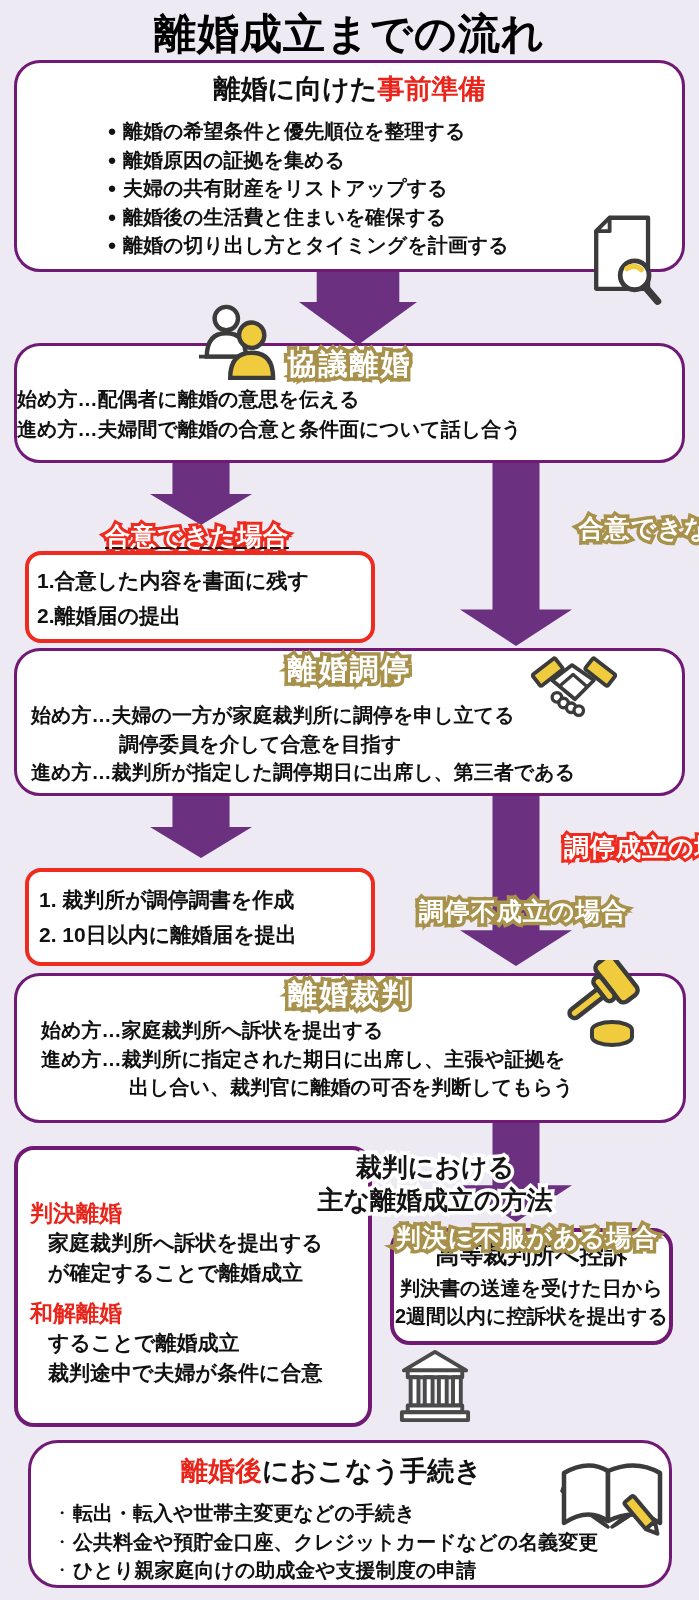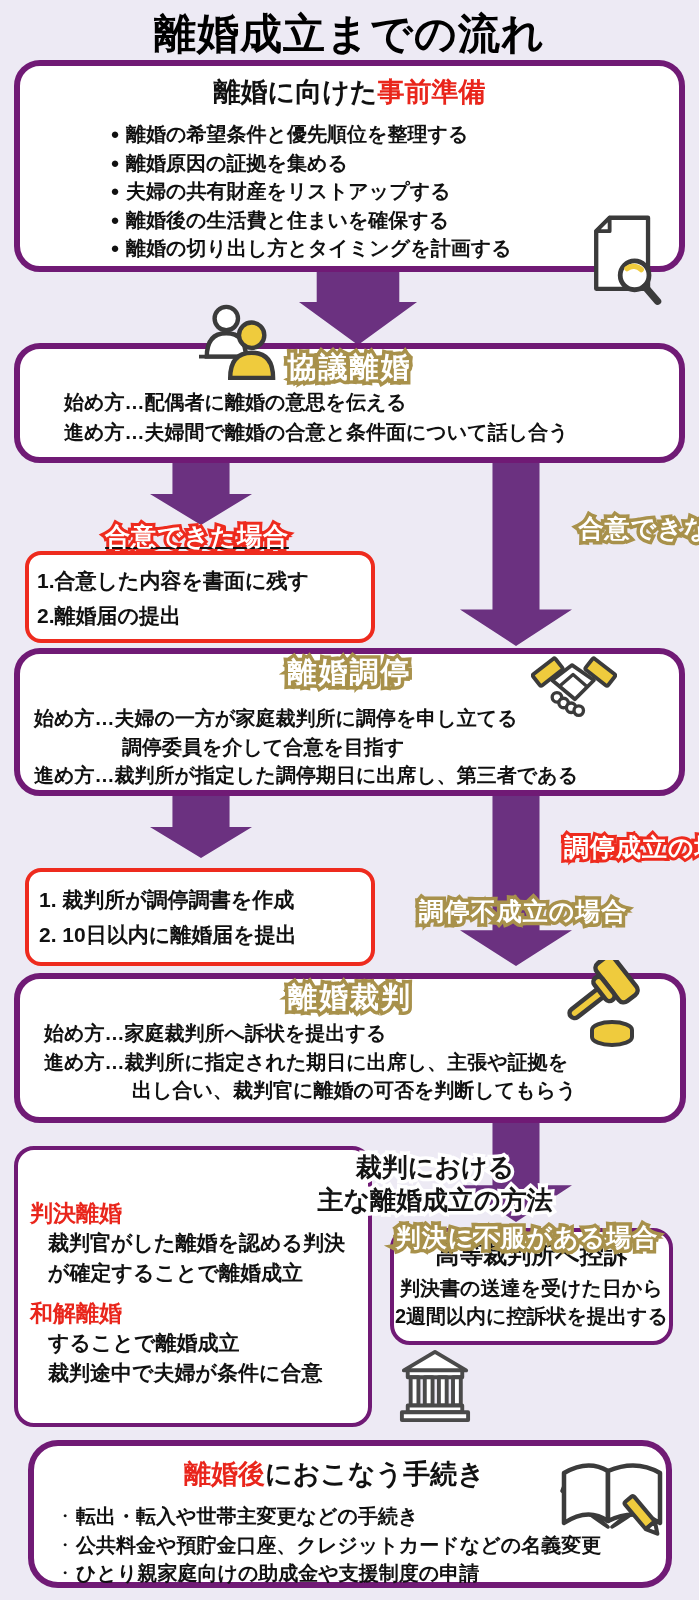--- a/index.html
+++ b/index.html
@@ -3,21 +3,21 @@
 <meta charset="utf-8">
 <style>
   html,body{margin:0;padding:0;background:#cfcfd6;}
   .canvas{
     position:relative;width:699px;height:1600px;margin:0 auto;
     background:#EDEAF4;overflow:hidden;
     font-family:"Liberation Sans",sans-serif;color:#111;
   }
   .abs{position:absolute;box-sizing:border-box;}
   
-  .pbox{position:absolute;box-sizing:border-box;background:#fff;border:6px solid #701a75;border-radius:26px;z-index:2;}
+  .pbox{position:absolute;box-sizing:border-box;background:#fff;border:3px solid #701a75;border-radius:26px;z-index:2;}
   .rbox{position:absolute;box-sizing:border-box;background:#fff;border:4px solid #EE2B1E;border-radius:16px;z-index:2;}
   
   .arrow{position:absolute;background:#6B3180;z-index:1;}
   
   .stroked{position:relative;display:inline-block;white-space:nowrap;font-weight:800;line-height:1.15;}
   .stroked .under{position:absolute;left:0;top:0;paint-order:stroke fill;}
   .stroked .over{position:relative;}
   .st-gold .under{-webkit-text-stroke:7px #A8914B;color:#A8914B;}
   .st-gold .over{color:#fff;}
   .st-red .under{-webkit-text-stroke:6px #EE2B1E;color:#EE2B1E;}
@@ -92,21 +92,21 @@
     <line x1="2" y1="56" x2="52" y2="56" stroke="#3B3B3B" stroke-width="4"></line>
     <path d="M 34 78 Q 34 52 56 52 Q 78 52 78 78 Z" fill="#EFCB3D" stroke="#3B3B3B" stroke-width="4.5"></path>
     <circle cx="56" cy="34" r="13" fill="#EFCB3D" stroke="#3B3B3B" stroke-width="4.5"></circle>
   </svg>
 
   
   <div class="pbox" style="left:14px;top:343px;width:671px;height:120px;">
     <div class="center" style="margin-top:2px;">
       <span class="stroked st-gold boxtitle"><span class="under">協議離婚</span><span class="over">協議離婚</span></span>
     </div>
-    <div style="padding-left:44px;margin-top:3px;">
+    <div style="margin-top:3px;">
       <div class="bodyline" style="line-height:30px;">始め方…配偶者に離婚の意思を伝える</div>
       <div class="bodyline" style="line-height:30px;">進め方…夫婦間で離婚の合意と条件面について話し合う</div>
     </div>
   </div>
 
   
   <div class="arrow" style="left:150px;top:463px;width:102px;height:62px;clip-path:polygon(22% 0,78% 0,78% 50%,100% 50%,50% 100%,0 50%,22% 50%);"></div>
   <div class="arrow" style="left:460px;top:463px;width:112px;height:183px;clip-path:polygon(29% 0,71% 0,71% 80%,100% 80%,50% 100%,0 80%,29% 80%);"></div>
 
   
@@ -195,21 +195,21 @@
   
   <div class="abs stroked st-blk center" style="left:222px;top:1122px;transform:translateX(-50%);font-size:26px;line-height:33px;z-index:5;">
     <span class="under"><span>裁判における</span><br><span>主な離婚成立の方法</span></span>
     <span class="over"><span>裁判における</span><br><span>主な離婚成立の方法</span></span>
   </div>
 
   
   <div class="pbox" style="left:14px;top:1146px;width:358px;height:281px;border-width:4px;border-radius:20px;">
     <div style="padding:48px 0 0 12px;">
       <div class="redword" style="font-size:23px;font-weight:800;line-height:30px;">判決離婚</div>
-      <div style="font-size:21px;font-weight:700;line-height:30px;margin-left:18px;">裁判官がした離婚を認める判決</div>
+      <div style="font-size:21px;font-weight:700;line-height:30px;margin-left:18px;">家庭裁判所へ訴状を提出する</div>
       <div style="font-size:21px;font-weight:700;line-height:30px;margin-left:18px;">が確定することで離婚成立</div>
       <div class="redword" style="font-size:23px;font-weight:700;line-height:30px;margin-top:10px;">和解離婚</div>
       <div style="font-size:21px;font-weight:700;line-height:30px;margin-left:18px;">することで離婚成立</div>
       <div style="font-size:21px;font-weight:700;line-height:30px;margin-left:18px;">裁判途中で夫婦が条件に合意</div>
     </div>
   </div>
 
   
   <div class="arrow" style="left:460px;top:1123px;width:112px;height:99px;clip-path:polygon(29% 0,71% 0,71% 63%,100% 63%,50% 100%,0 63%,29% 63%);"></div>
   <div class="abs blabel stroked st-gold" style="left:527px;top:1128px;">

